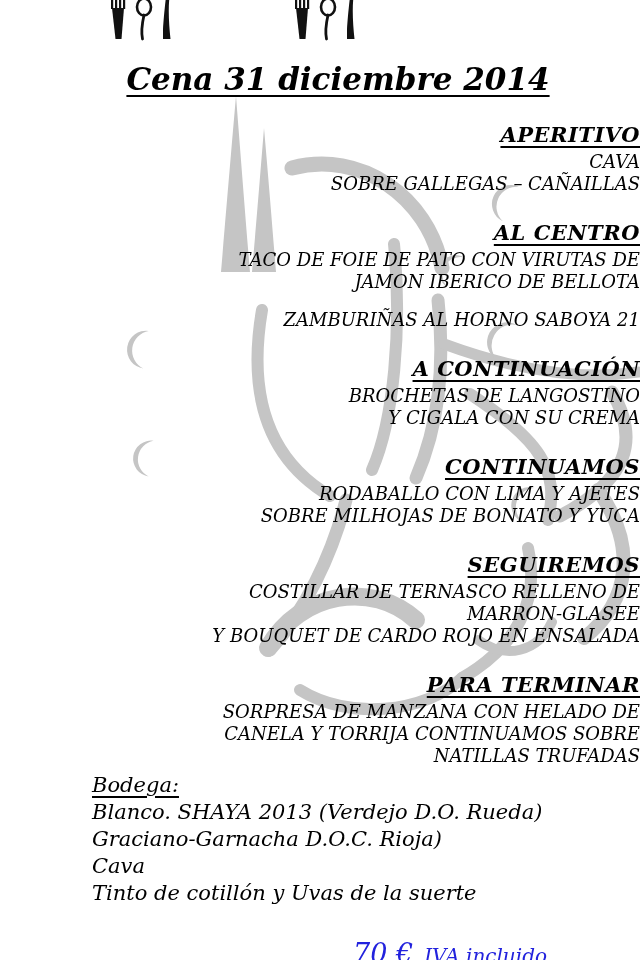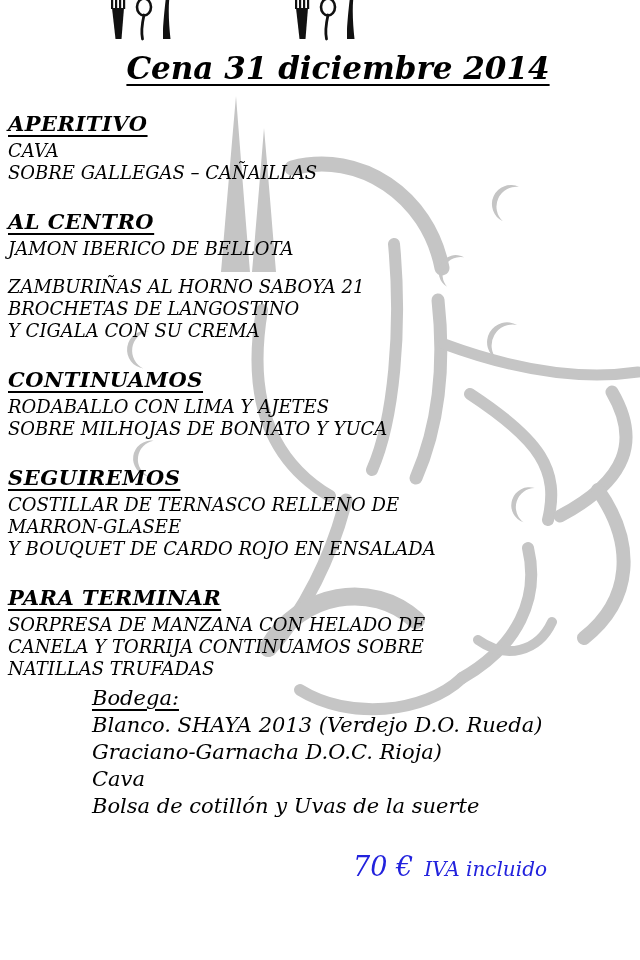--- a/index.html
+++ b/index.html
@@ -30,29 +30,29 @@
   .cutlery{position:absolute;top:-3px;}
   .cutlery.left{left:108px;}
   .cutlery.right{left:292px;}
 
   .title{
     text-align:center;
     padding-left:36px;
     font-size:31px;
     font-weight:bold;
     font-style:italic;
-    margin-top:8px;
+    margin-top:19px;
   }
   .title span{
     text-decoration:underline;
     text-decoration-thickness:2px;
     text-underline-offset:5px;
   }
 
-  .menu{text-align:left;padding-left:8px;}
+  .menu{text-align:right;padding-left:28px;}
   .sec-heading{
     margin:25px 0 4px 0;
     font-size:21px;
     font-weight:bold;
     font-style:italic;
     letter-spacing:.5px;
   }
   .sec-heading span{
     text-decoration:underline;
     text-decoration-thickness:2px;
@@ -173,28 +173,32 @@
           <div class="dish-line">CAVA</div>
           <div class="dish-line">SOBRE GALLEGAS – CAÑAILLAS</div>
         </div>
       </div>
 
       <div class="section">
         <div class="sec-heading">
           <span>AL CENTRO</span>
         </div>
         <div class="dish">
+          <div class="dish-line">TACO DE FOIE DE PATO CON VIRUTAS DE</div>
           <div class="dish-line">JAMON IBERICO DE BELLOTA</div>
         </div>
         <div class="dish">
           <div class="dish-line">ZAMBURIÑAS AL HORNO SABOYA 21</div>
         </div>
       </div>
 
       <div class="section">
+        <div class="sec-heading">
+          <span>A CONTINUACIÓN</span>
+        </div>
         <div class="dish">
           <div class="dish-line">BROCHETAS DE LANGOSTINO</div>
           <div class="dish-line">Y CIGALA CON SU CREMA</div>
         </div>
       </div>
 
       <div class="section">
         <div class="sec-heading">
           <span>CONTINUAMOS</span>
         </div>
@@ -228,21 +232,21 @@
 
     </div>
 
     <div class="bodega">
       <div>
         <span class="bodega-heading">Bodega:</span>
       </div>
       <div>Blanco. SHAYA 2013 (Verdejo D.O. Rueda)</div>
       <div>Graciano-Garnacha D.O.C. Rioja)</div>
       <div>Cava</div>
-      <div>Bolsa de cotillón y Uvas de la suerte</div>
+      <div>Tinto de cotillón y Uvas de la suerte</div>
     </div>
 
     <div class="price-line">
       <span class="price-amount">70 €</span>
       <span class="price-note">IVA incluido</span>
     </div>
 
   </div>
 </div>
 

